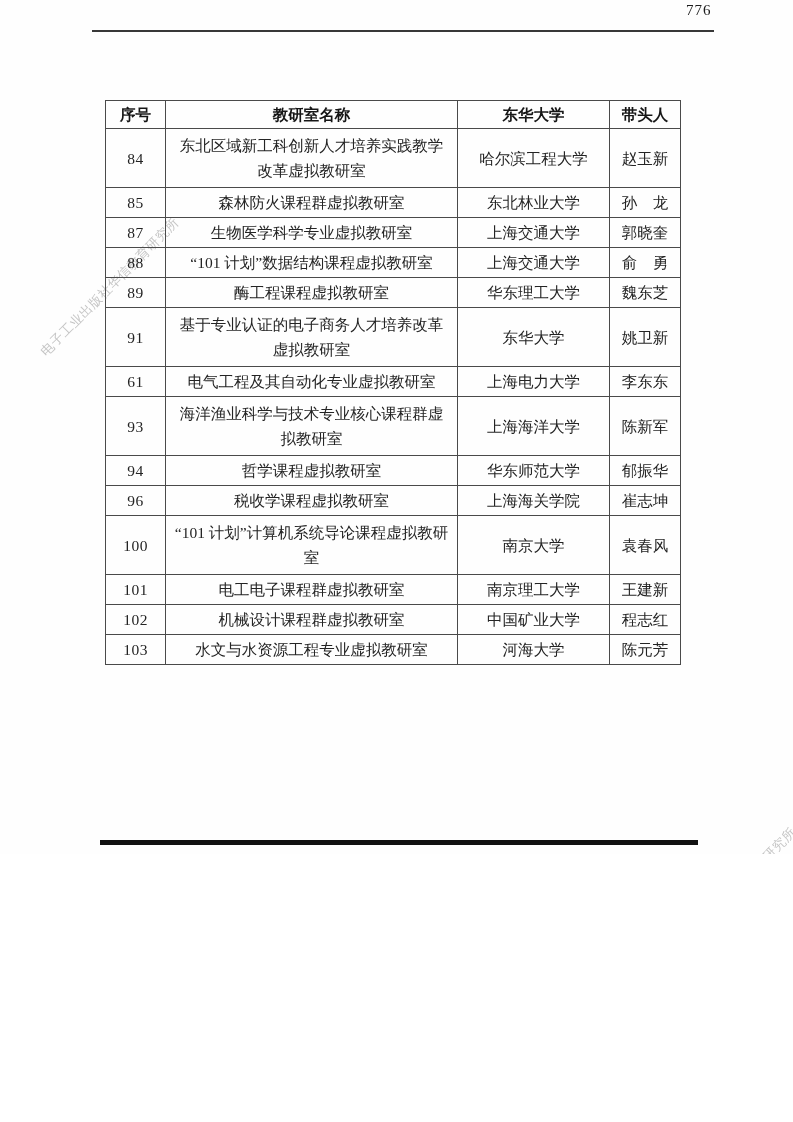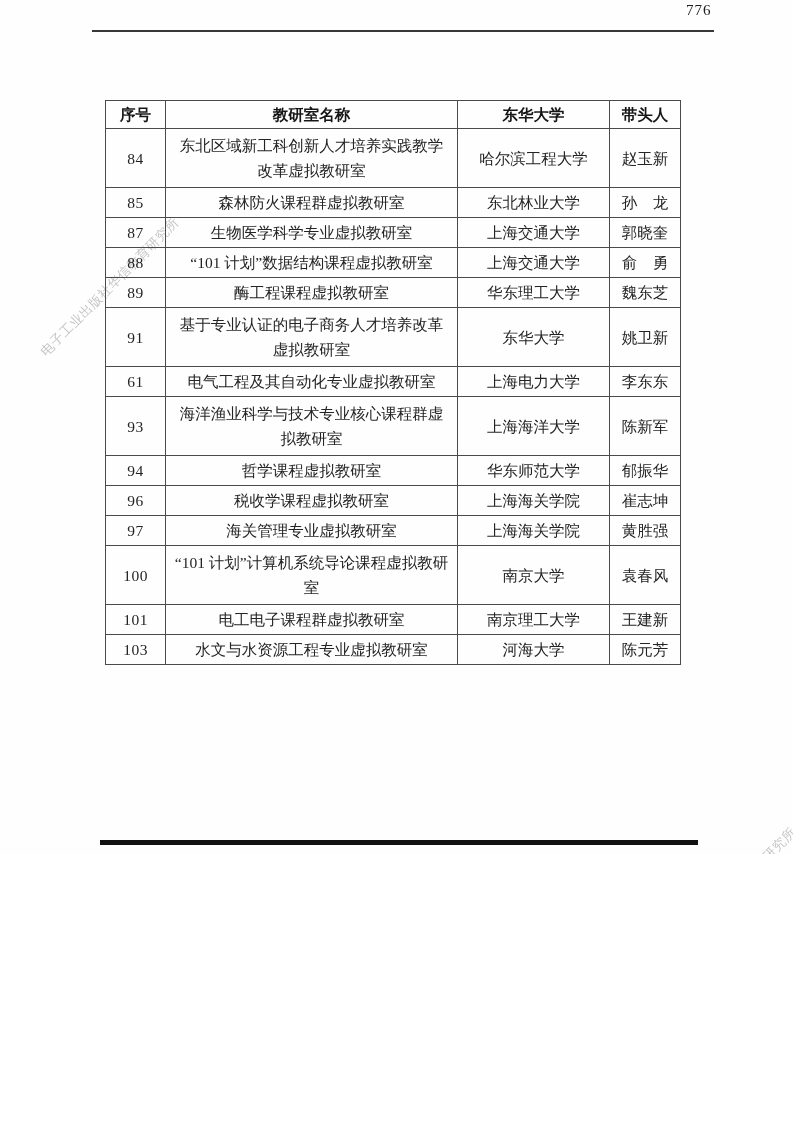--- a/index.html
+++ b/index.html
@@ -173,39 +173,39 @@
             <td class="cell-name">哲学课程虚拟教研室</td>
             <td class="cell-school">华东师范大学</td>
             <td class="cell-leader">郁振华</td>
           </tr>
           <tr>
             <td class="cell-no">96</td>
             <td class="cell-name">税收学课程虚拟教研室</td>
             <td class="cell-school">上海海关学院</td>
             <td class="cell-leader">崔志坤</td>
           </tr>
-          <tr>
-            <td class="cell-no">97</td>
-            <td class="cell-name">海关管理专业虚拟教研室</td>
-            <td class="cell-school">上海海关学院</td>
-            <td class="cell-leader">黄胜强</td>
-          </tr>
           <tr class="tall">
             <td class="cell-no">100</td>
             <td class="cell-name">“101 计划”计算机系统导论课程虚拟教研室</td>
             <td class="cell-school">南京大学</td>
             <td class="cell-leader">袁春风</td>
           </tr>
           <tr>
             <td class="cell-no">101</td>
             <td class="cell-name">电工电子课程群虚拟教研室</td>
             <td class="cell-school">南京理工大学</td>
             <td class="cell-leader">王建新</td>
           </tr>
           <tr>
+            <td class="cell-no">102</td>
+            <td class="cell-name">机械设计课程群虚拟教研室</td>
+            <td class="cell-school">中国矿业大学</td>
+            <td class="cell-leader">程志红</td>
+          </tr>
+          <tr>
             <td class="cell-no">103</td>
             <td class="cell-name">水文与水资源工程专业虚拟教研室</td>
             <td class="cell-school">河海大学</td>
             <td class="cell-leader">陈元芳</td>
           </tr>
         </tbody>
     </table>
   </div>
 
   <div class="bottom-cut-line"></div>

